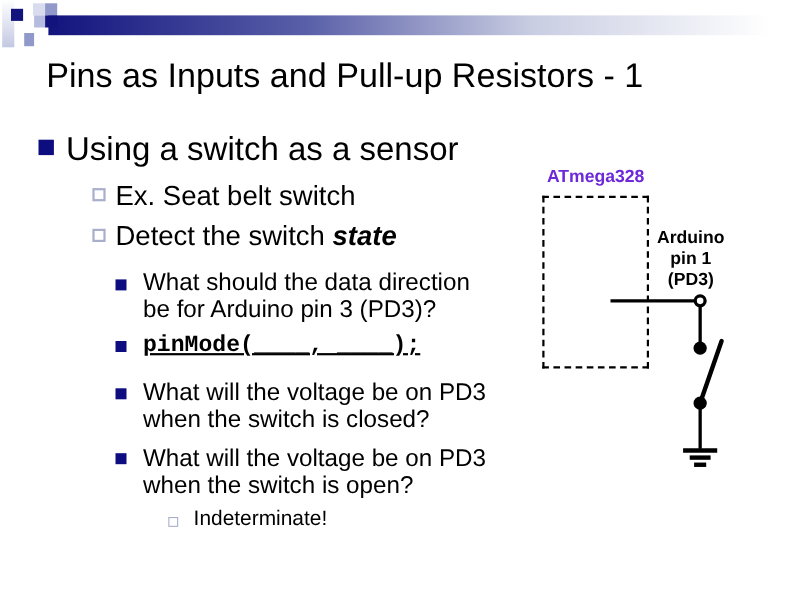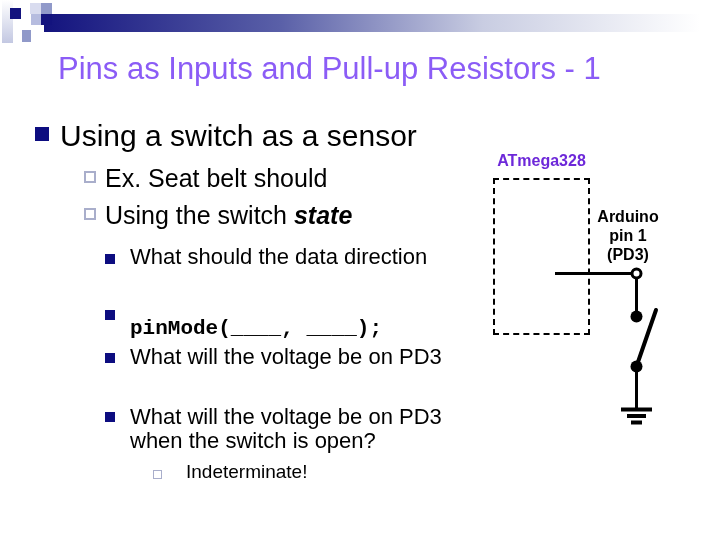--- a/index.html
+++ b/index.html
@@ -14,21 +14,21 @@
        background:linear-gradient(to right,#13137e 0%,#5a60a8 35%,#c9cde2 65%,#ffffff 97%);}
   .strip{left:2px;top:0;width:11px;height:43px;
        background:linear-gradient(to bottom,#ffffff,#c3c8e2);}
   .sq{width:11px;height:11px;}
   .sq-navy{background:#13137e;}
   .sq-pale{background:#d9dcef;}
   .sq-med{background:#9099c9;}
   .sq-lite{background:#b6bcdf;}
 
   
-  .title{left:58px;top:53px;font-size:31px;line-height:1.05;color:#8b5cf6;white-space:nowrap;}
+  .title{left:42px;top:53px;font-size:31px;line-height:1.05;color:#000000;white-space:nowrap;}
 
   
   .b-fill{background:#0d0d80;}
   .b-hollow{background:#fff;border:2px solid #a9aecb;box-sizing:border-box;}
 
   .l1-text{left:60px;top:120px;font-size:30px;line-height:1.05;white-space:nowrap;}
   .l2-text{font-size:25px;line-height:1.05;white-space:nowrap;}
   .emph{font-weight:bold;font-style:italic;margin-top:30px;}
   .l3-text{font-size:22px;line-height:24px;white-space:nowrap;}
   .code{font-family:"Liberation Mono",monospace;font-weight:bold;font-size:21px;
@@ -54,46 +54,48 @@
 <div class="abs sq sq-lite" style="left:31px;top:14px;width:10px;"></div>
 <div class="abs sq sq-navy" style="left:41px;top:14px;"></div>
 <div class="abs sq sq-med" style="left:22px;top:30px;width:9px;height:12px;"></div>
 
 <div class="abs title">Pins as Inputs and Pull-up Resistors - 1</div>
 
 <div class="abs b-fill" style="left:35px;top:127px;width:14px;height:14px;"></div>
 <div class="abs l1-text">Using a switch as a sensor</div>
 
 <div class="abs b-hollow" style="left:84px;top:171px;width:12px;height:12px;"></div>
-<div class="abs l2-text" style="left:105px;top:165px;">Ex. Seat belt should</div>
+<div class="abs l2-text" style="left:105px;top:165px;">Ex. Seat belt switch</div>
 
 <div class="abs b-hollow" style="left:84px;top:208px;width:12px;height:12px;"></div>
-<div class="abs l2-text" style="left:105px;top:202px;"><span>Using the switch </span><span class="emph">state</span></div>
+<div class="abs l2-text" style="left:105px;top:202px;"><span>Detect the switch </span><span class="emph">state</span></div>
 
 <div class="abs b-fill" style="left:105px;top:254px;width:10px;height:10px;"></div>
 <div class="abs l3-text" style="left:130px;top:245px;">
   <div>What should the data direction</div>
+  <div>be for Arduino pin 3 (PD3)?</div>
 </div>
 
 <div class="abs b-fill" style="left:105px;top:310px;width:10px;height:10px;"></div>
-<div class="abs code" style="left:130px;top:317px;">pinMode(____, ____);</div>
+<div class="abs code" style="left:130px;top:303px;text-decoration:underline;">pinMode(____, ____);</div>
 
 <div class="abs b-fill" style="left:105px;top:353px;width:10px;height:10px;"></div>
 <div class="abs l3-text" style="left:130px;top:345px;">
   <div>What will the voltage be on PD3</div>
+  <div>when the switch is closed?</div>
 </div>
 
 <div class="abs b-fill" style="left:105px;top:412px;width:10px;height:10px;"></div>
 <div class="abs l3-text" style="left:130px;top:405px;">
   <div>What will the voltage be on PD3</div>
   <div>when the switch is open?</div>
 </div>
 
 <div class="abs b-hollow" style="left:153px;top:470px;width:9px;height:9px;border-width:1px;"></div>
-<div class="abs l4-text" style="left:186px;top:462px;">Indeterminate!</div>
+<div class="abs l4-text" style="left:176px;top:462px;">Indeterminate!</div>
 
 <div class="abs chip-label">ATmega328</div>
 <div class="abs chip-box"></div>
 <div class="abs pin-label">
   <div>Arduino</div>
   <div>pin 1</div>
   <div>(PD3)</div>
 </div>
 
 <svg class="abs circuit-svg" viewBox="0 0 240 300">

